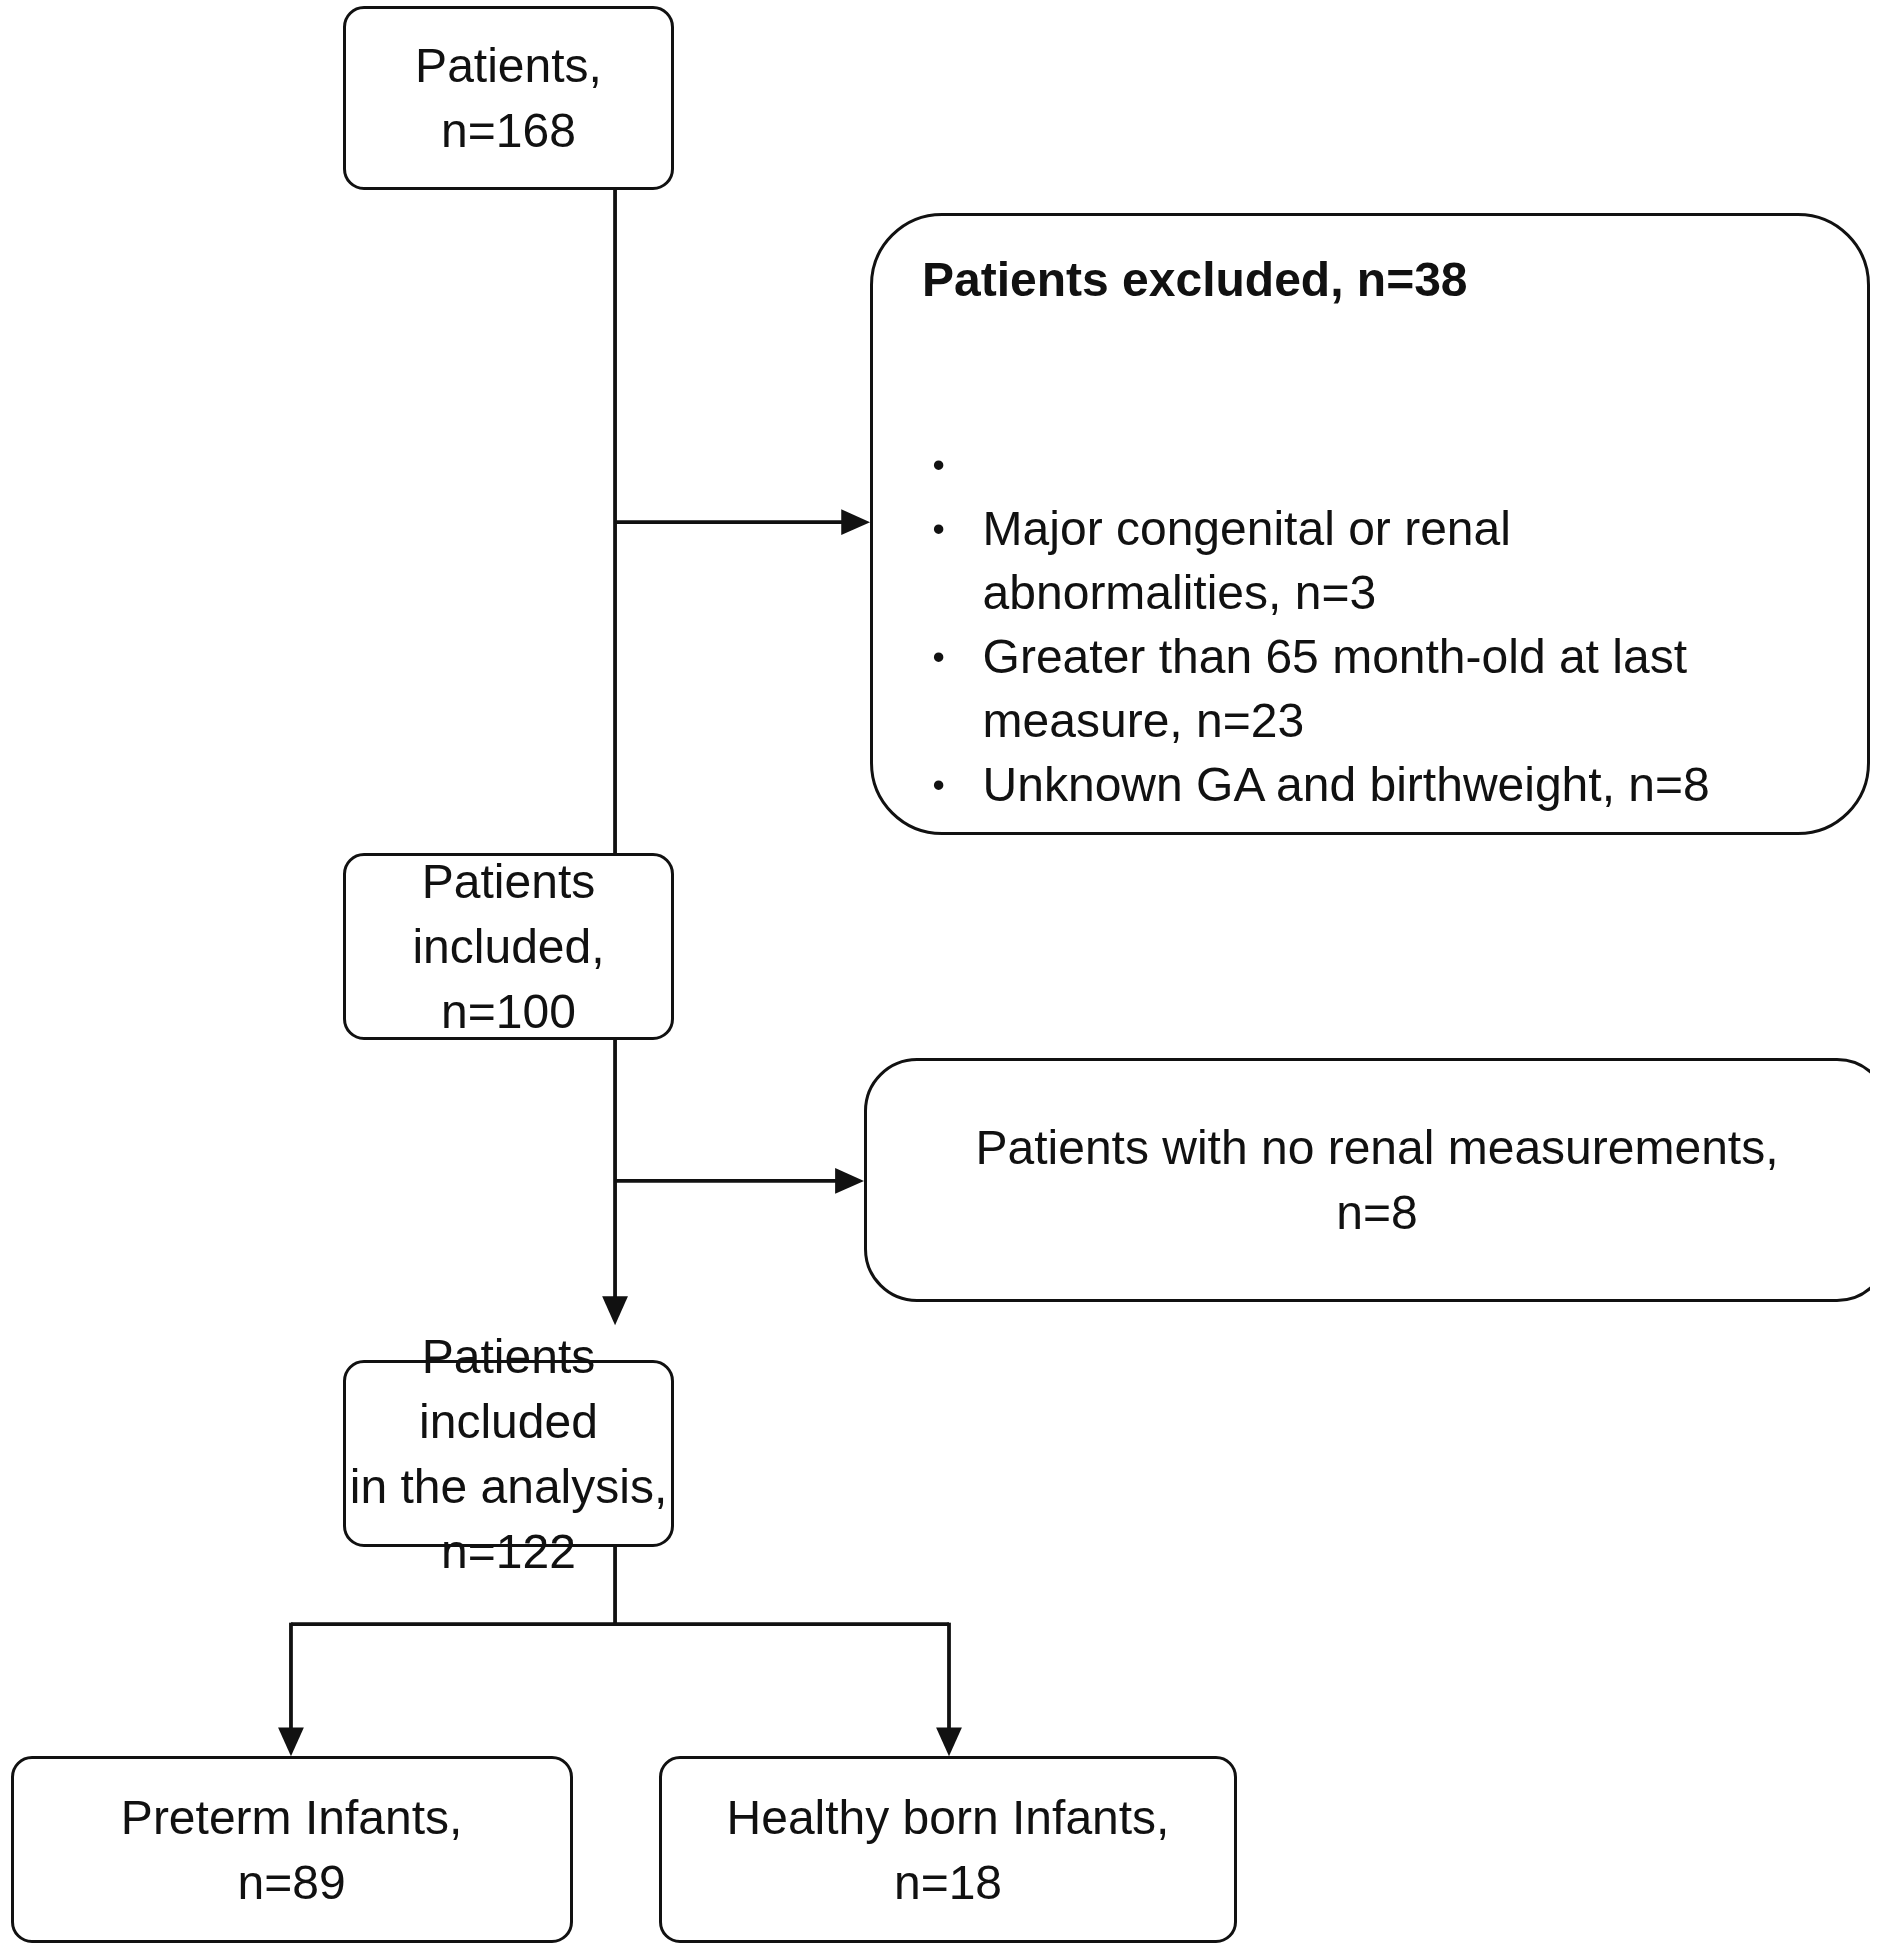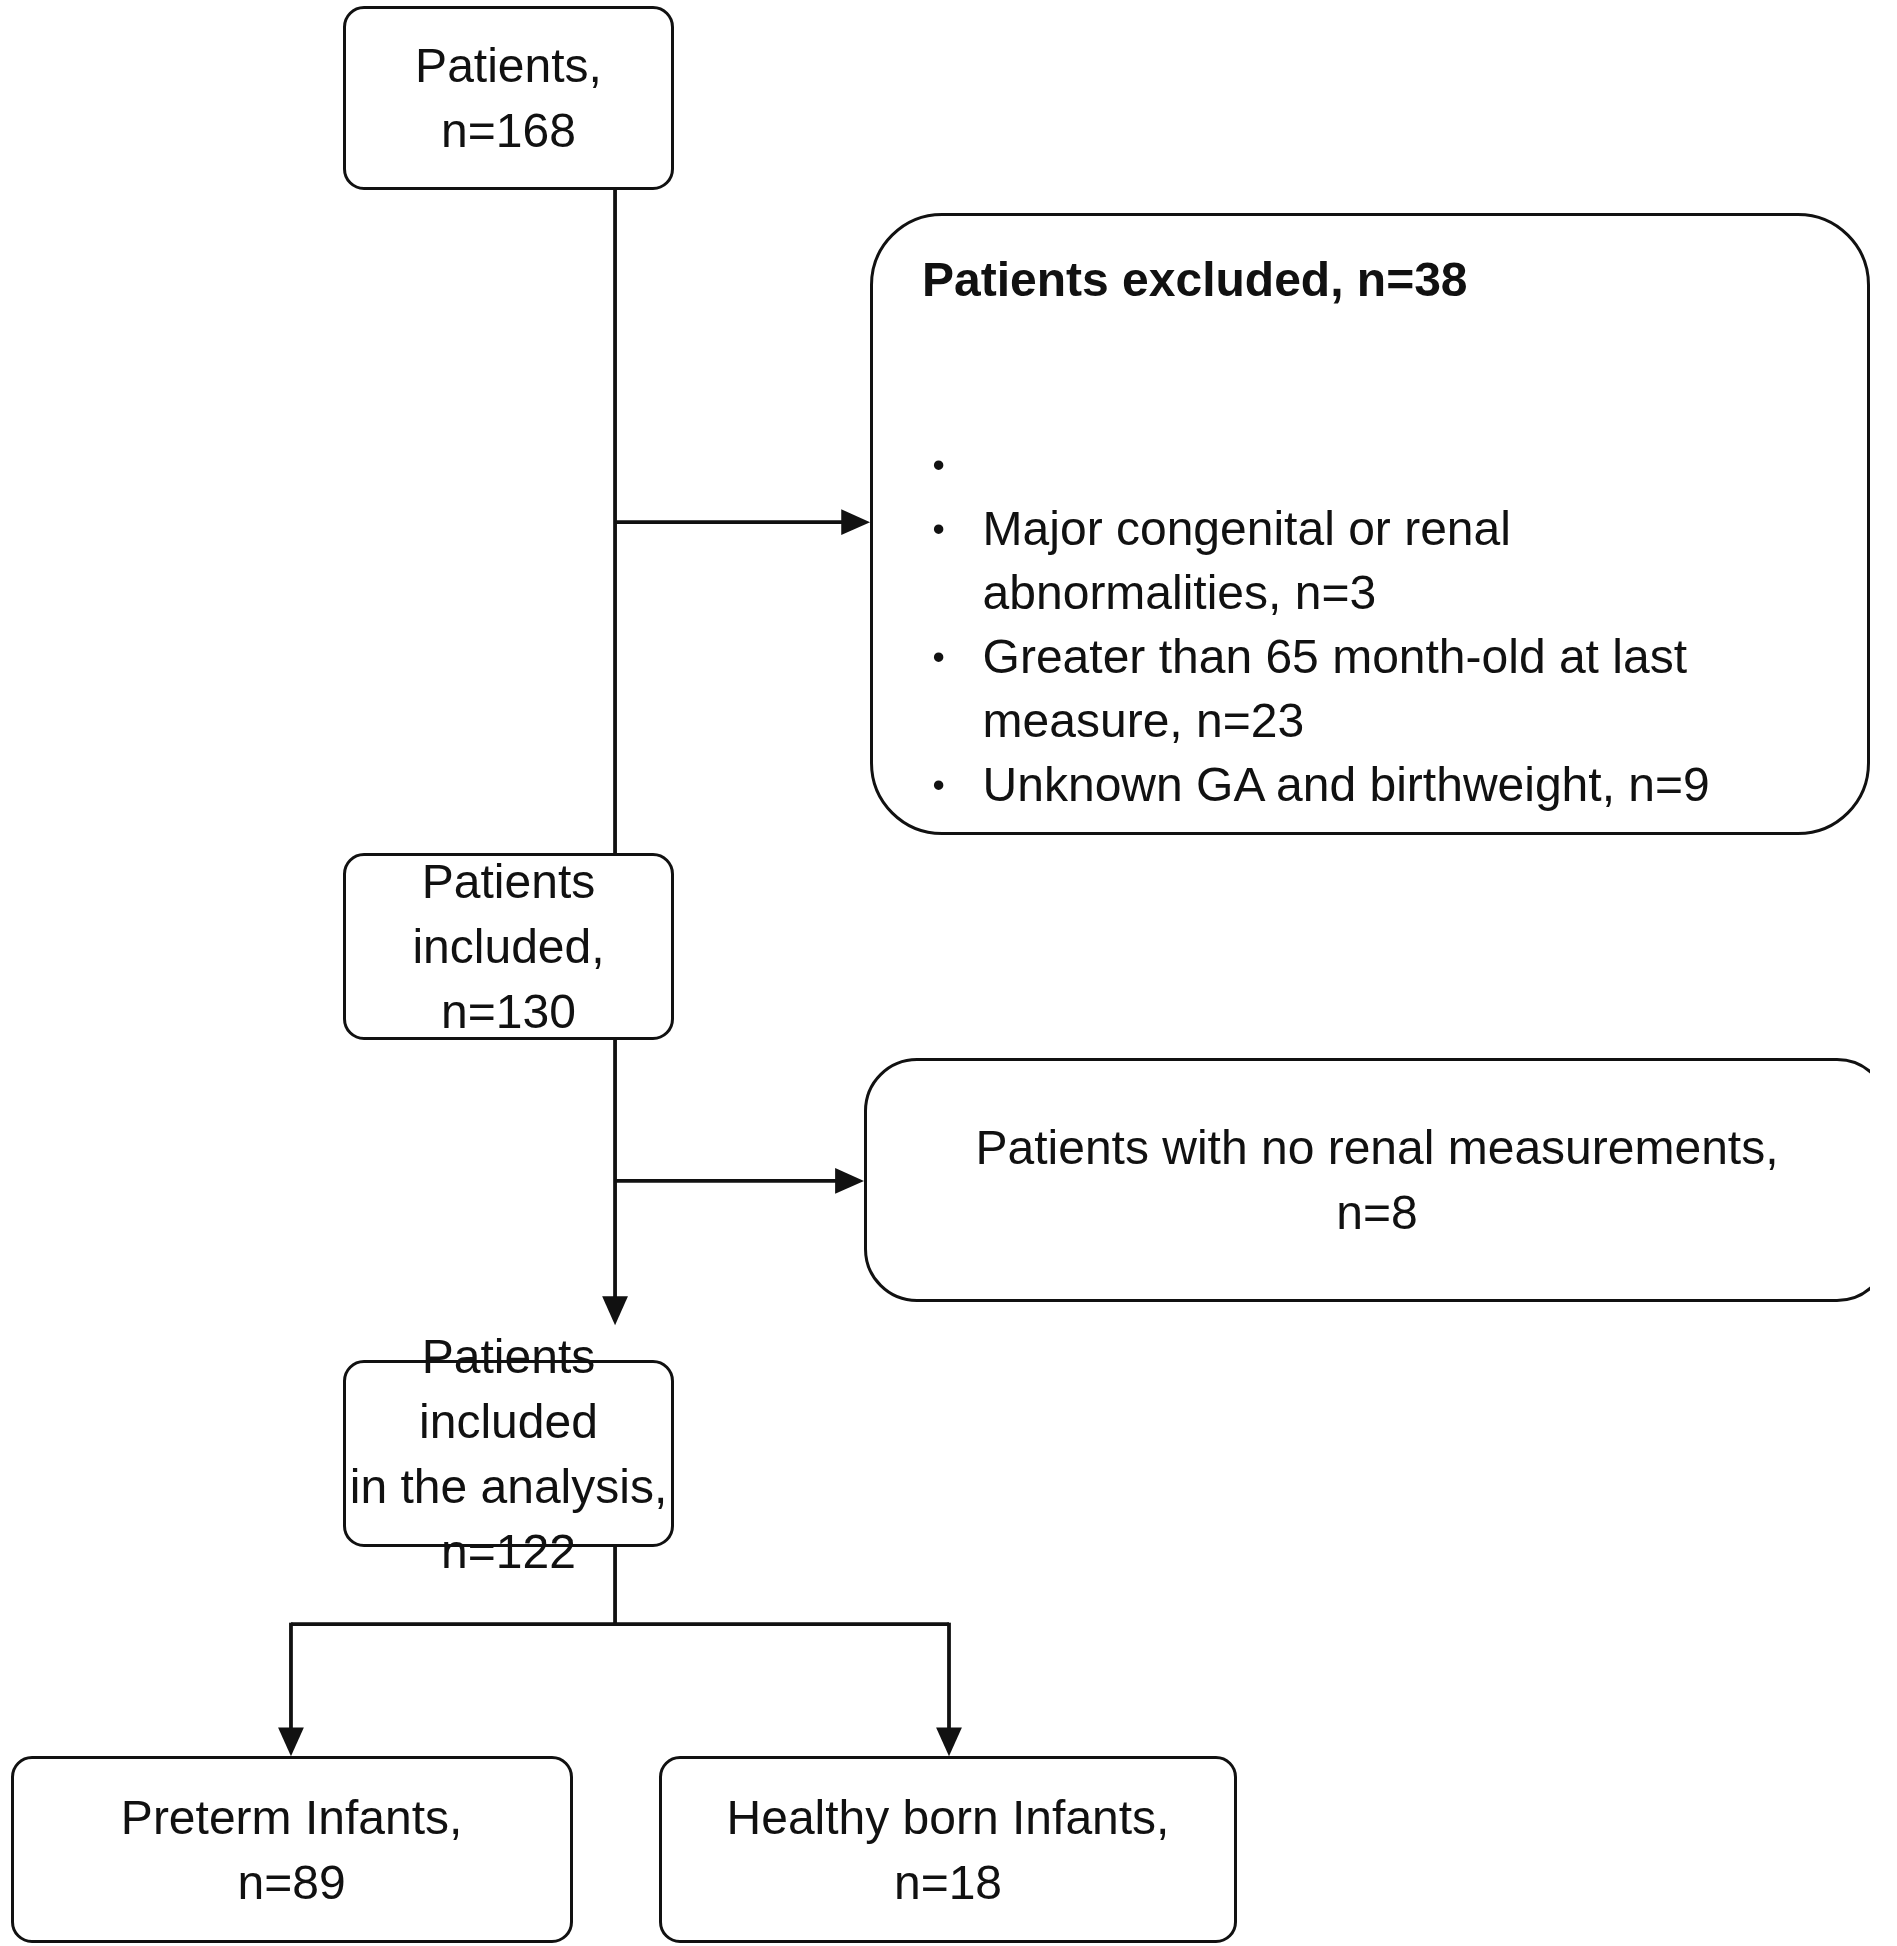--- a/index.html
+++ b/index.html
@@ -121,28 +121,28 @@
       <li>
         <span class="bullet">•</span>
         <span class="bullet-text">Major congenital or renal abnormalities, n=3</span>
       </li>
       <li>
         <span class="bullet">•</span>
         <span class="bullet-text">Greater than 65 month-old at last measure, n=23</span>
       </li>
       <li>
         <span class="bullet">•</span>
-        <span class="bullet-text">Unknown GA and birthweight, n=9</span>
+        <span class="bullet-text">Unknown GA and birthweight, n=8</span>
       </li>
     </ul>
   </div>
 
   <div class="box box-included">
     <div>Patients included,</div>
-    <div>n=130</div>
+    <div>n=100</div>
   </div>
 
   <div class="box box-norenal">
     <div>Patients with no renal measurements,</div>
     <div>n=8</div>
   </div>
 
   <div class="box box-analysis">
     <div>Patients included</div>
     <div>in the analysis,</div>

